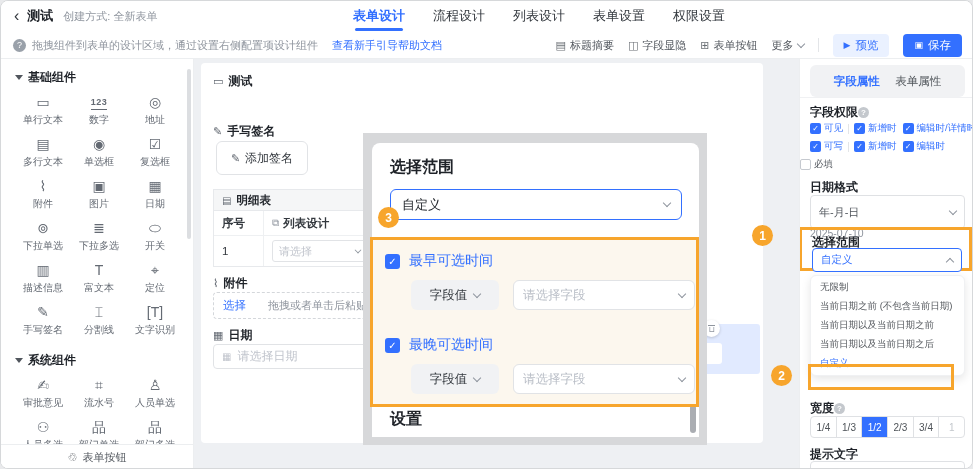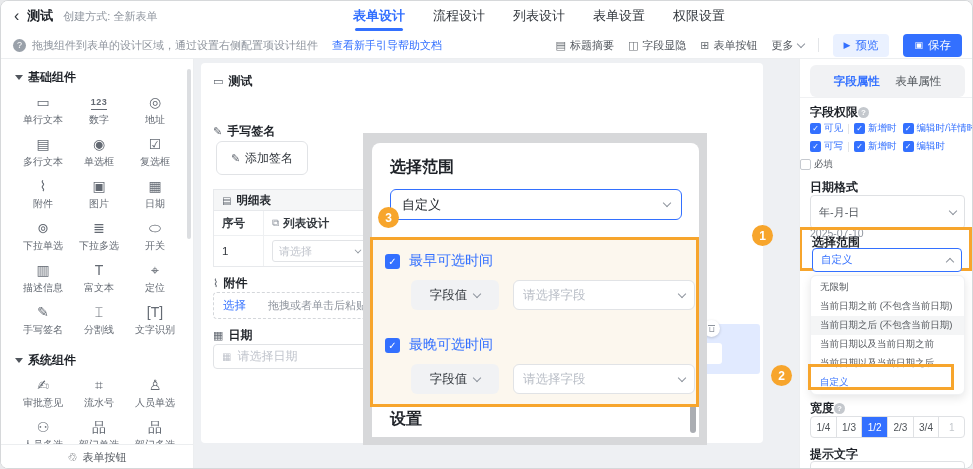--- a/index.html
+++ b/index.html
@@ -445,21 +445,20 @@
     <div class="p-h abs" style="left:12px; top:175px; z-index:6;">选择范围</div>
     <div class="p-sel abs" style="left:12px; top:189px; width:150px; height:24px; border-color:#3370ff; z-index:6;">
       <span class="blue" style="font-size:10.5px;">自定义</span>
       <span class="chev up"></span>
     </div>
     <div id="obox1"></div>
 
     <div id="range-list">
       <div class="opt">无限制</div>
       <div class="opt">当前日期之前 (不包含当前日期)</div>
-      <div class="opt hov">当前日期之后 (不包含当前日期)</div>
       <div class="opt">当前日期以及当前日期之前</div>
       <div class="opt">当前日期以及当前日期之后</div>
       <div class="opt sel">自定义</div>
     </div>
     <div id="obox2"></div>
 
     <div class="p-h abs" style="left:10px; top:341px;">
       <span>宽度</span>
       <span class="info-ic">?</span>
     </div>

